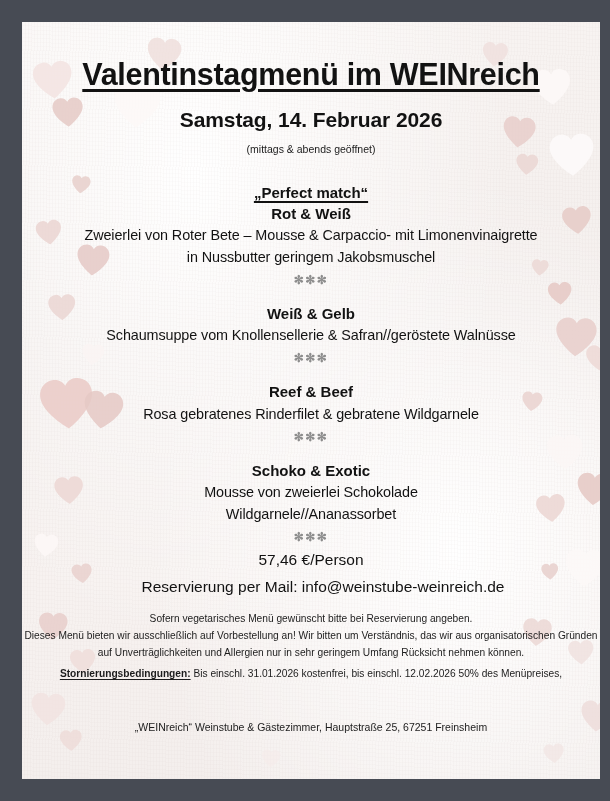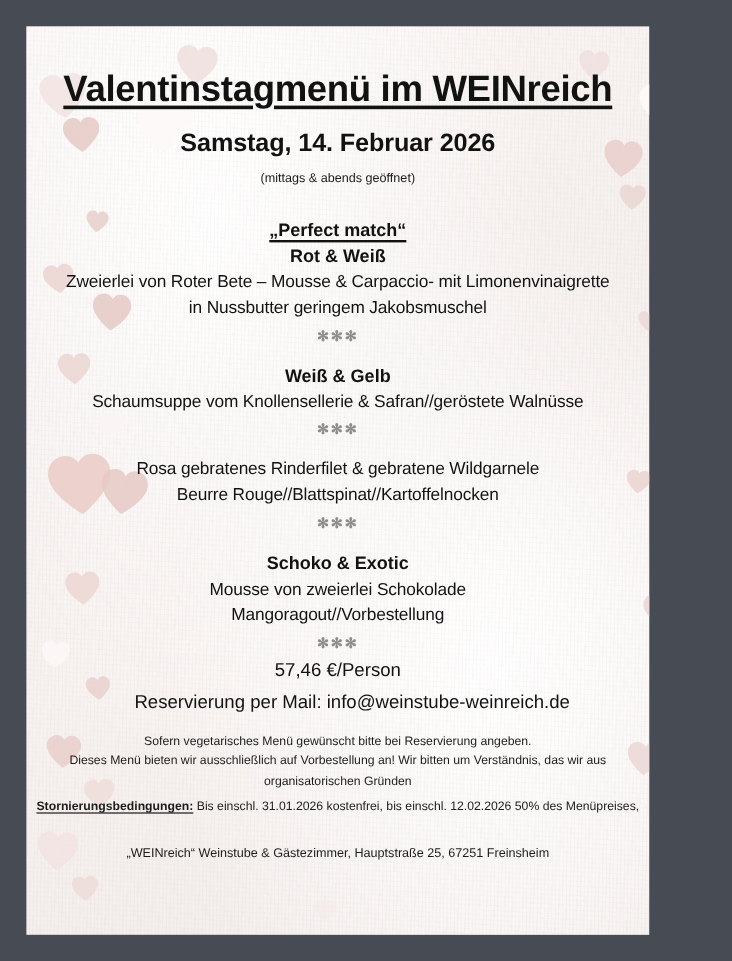--- a/index.html
+++ b/index.html
@@ -12,21 +12,21 @@
     overflow: hidden;
     background: #474b54;
     font-family: "Liberation Sans", sans-serif;
   }
 
   
   #poster {
     position: absolute;
     left: 22px;
     top: 22px;
-    width: 519px;
+    width: 578px;
     height: 757px;
     background:
       radial-gradient(ellipse at 30% 20%, #ffffff 0%, rgba(255,255,255,0) 55%),
       radial-gradient(ellipse at 75% 70%, #ffffff 0%, rgba(255,255,255,0) 50%),
       linear-gradient(175deg, #f8f4f2 0%, #f4efed 40%, #f7f2f0 70%, #f3eeec 100%);
     overflow: hidden;
   }
   
   #paper-texture {
     position: absolute;
@@ -134,21 +134,21 @@
     color: #1c1c1c;
   }
   .cancel-label {
     font-weight: 700;
     text-decoration: underline;
     text-underline-offset: 2px;
   }
   .note-line.cancel { margin-top: 5px; }
 
   .address {
-    margin: 23px 0 0 0;
+    margin: 38px 0 0 0;
     font-size: 10.5px;
     color: #1c1c1c;
   }
 </style>
 </head>
 <body>
 
 <div id="poster">
 
   <div id="paper-texture"></div>
@@ -365,38 +365,39 @@
           <p class="course-line">Zweierlei von Roter Bete – Mousse &amp; Carpaccio- mit Limonenvinaigrette</p>
           <p class="course-line">in Nussbutter geringem Jakobsmuschel</p>
           <p class="sep">✻✻✻</p>
         </div>
         <div class="course spaced">
           <p class="course-title">Weiß &amp; Gelb</p>
           <p class="course-line">Schaumsuppe vom Knollensellerie &amp; Safran//geröstete Walnüsse</p>
           <p class="sep">✻✻✻</p>
         </div>
         <div class="course spaced">
+          <p class="course-title">Reef &amp; Beef</p>
           <p class="course-line">Rosa gebratenes Rinderfilet &amp; gebratene Wildgarnele</p>
-          <p class="course-line">Beurre Rouge//Blattspinat//Kartoffelnocken</p>
           <p class="sep">✻✻✻</p>
         </div>
         <div class="course spaced">
           <p class="course-title">Schoko &amp; Exotic</p>
           <p class="course-line">Mousse von zweierlei Schokolade</p>
-          <p class="course-line">Mangoragout//Vorbestellung</p>
+          <p class="course-line">Wildgarnele//Ananassorbet</p>
           <p class="sep">✻✻✻</p>
         </div>
       </div>
 
     <p class="price">57,46 €/Person</p>
     <p class="reservation">Reservierung per Mail: info@weinstube-weinreich.de</p>
 
     <div class="notes">
       <p class="note-line">Sofern vegetarisches Menü gewünscht bitte bei Reservierung angeben.</p>
       <p class="note-line">Dieses Menü bieten wir ausschließlich auf Vorbestellung an! Wir bitten um Verständnis, das wir aus organisatorischen Gründen</p>
+      <p class="note-line">auf Unverträglichkeiten und Allergien nur in sehr geringem Umfang Rücksicht nehmen können.</p>
       <p class="note-line cancel">
         <span class="cancel-label">Stornierungsbedingungen:</span><span> Bis einschl. 31.01.2026 kostenfrei, bis einschl. 12.02.2026 50% des Menüpreises,</span>
       </p>
     </div>
 
     <p class="address">„WEINreich“ Weinstube &amp; Gästezimmer, Hauptstraße 25, 67251 Freinsheim</p>
   </div>
 </div>
 
 </body></html>

